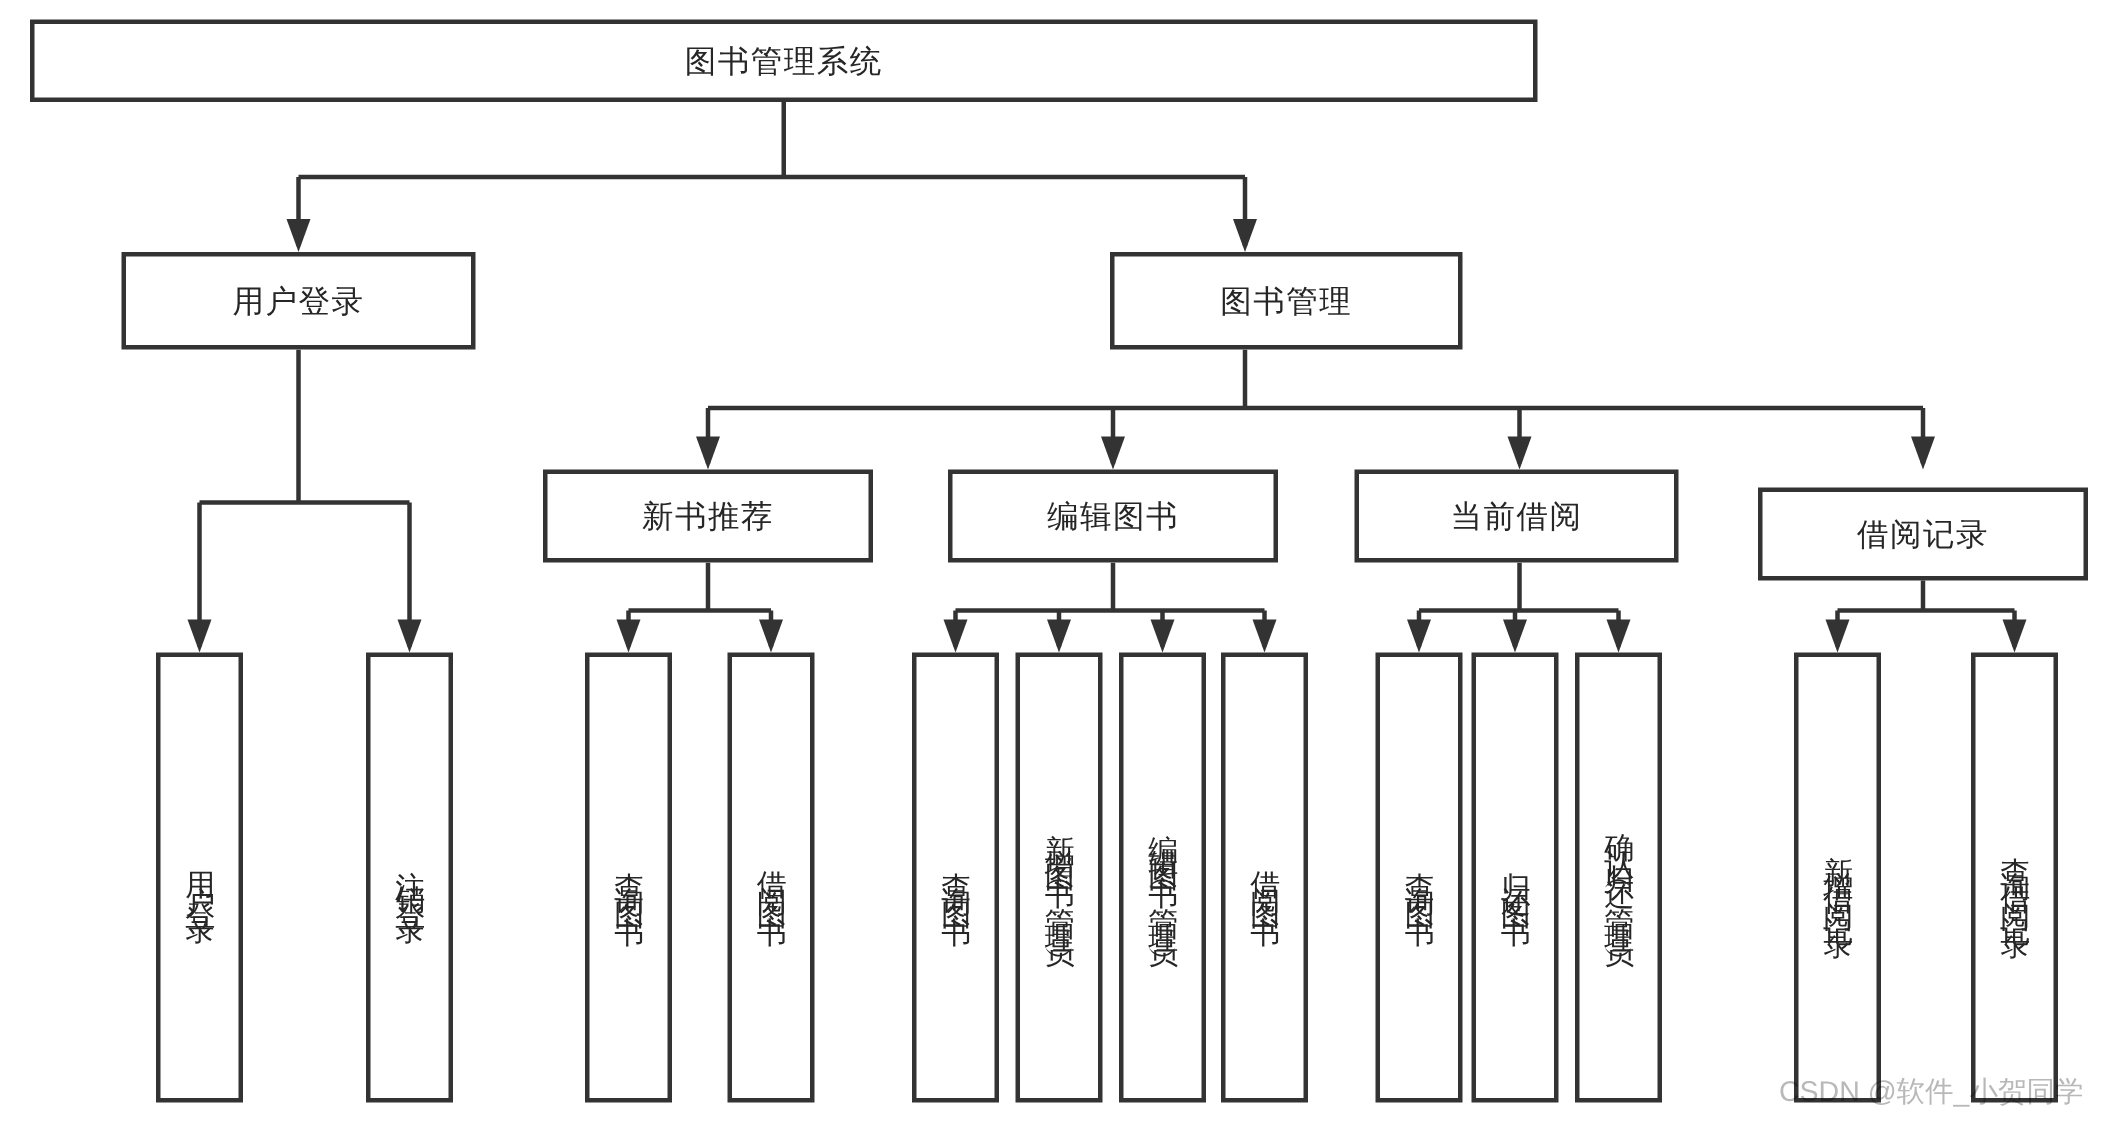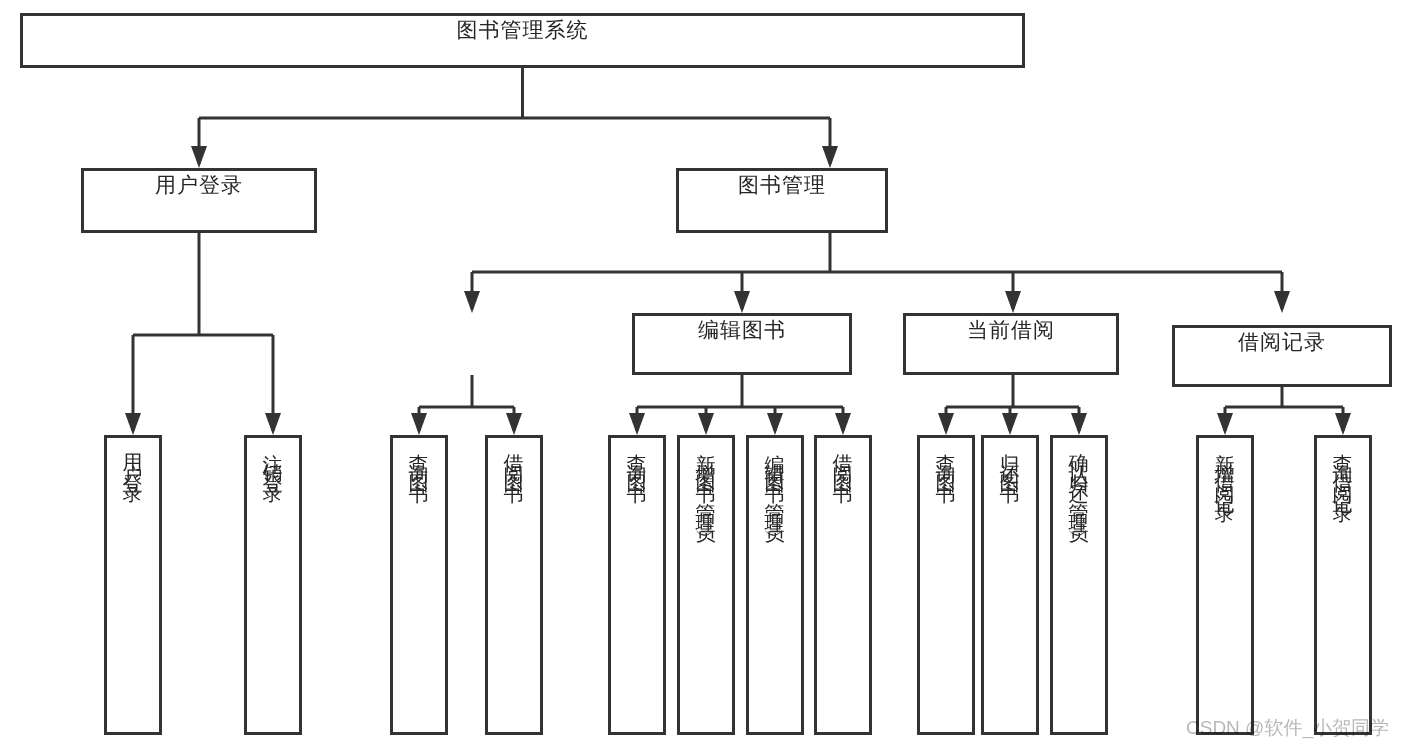--- a/index.html
+++ b/index.html
@@ -26,21 +26,21 @@
     width: 1405px; height: 747px;
   }
   .connectors .lines { stroke: var(--line); stroke-width: 3; fill: none; }
   .connectors .arrows { fill: var(--line); stroke: none; }
   .box {
     position: absolute;
     box-sizing: border-box;
     border: 3px solid var(--line);
     background: var(--background);
     display: flex;
-    align-items: flex-start;
+    align-items: center;
     justify-content: center;
     color: var(--text);
   }
   .h-label {
     font-size: 21px;
     letter-spacing: 1px;
     white-space: nowrap;
   }
   .leaf .v-label {
     writing-mode: vertical-rl;
@@ -135,24 +135,27 @@
     </g>
   </svg>
 
   <div class="box" style="left:20px; top:13px; width:1005px; height:55px;">
     <span class="h-label">图书管理系统</span>
   </div>
 
   <div class="box" style="left:81px; top:168px; width:236px; height:65px;">
     <span class="h-label">用户登录</span>
   </div>
-  <div class="box" style="left:676px; top:168px; width:212px; height:65px;">
+  <div class="box" style="left:740px; top:168px; width:235px; height:65px;">
     <span class="h-label">图书管理</span>
   </div>
 
+  <div class="box" style="left:362px; top:313px; width:220px; height:62px;">
+    <span class="h-label">新书推荐</span>
+  </div>
   <div class="box" style="left:632px; top:313px; width:220px; height:62px;">
     <span class="h-label">编辑图书</span>
   </div>
   <div class="box" style="left:903px; top:313px; width:216px; height:62px;">
     <span class="h-label">当前借阅</span>
   </div>
   <div class="box" style="left:1172px; top:313px; width:220px; height:62px;margin-top:12px;">
     <span class="h-label">借阅记录</span>
   </div>
 

